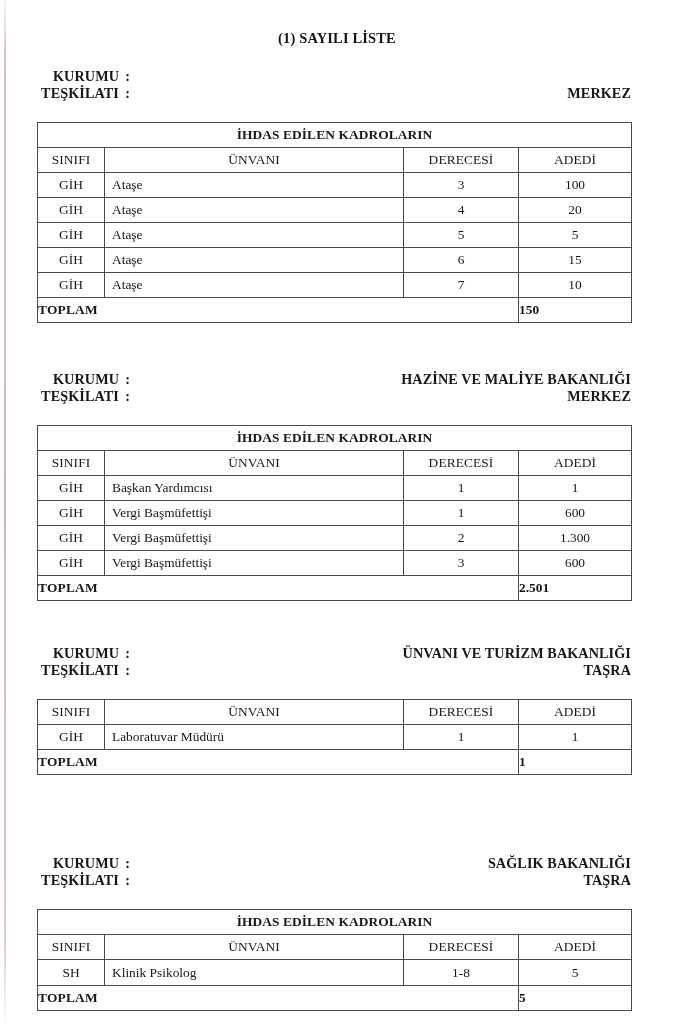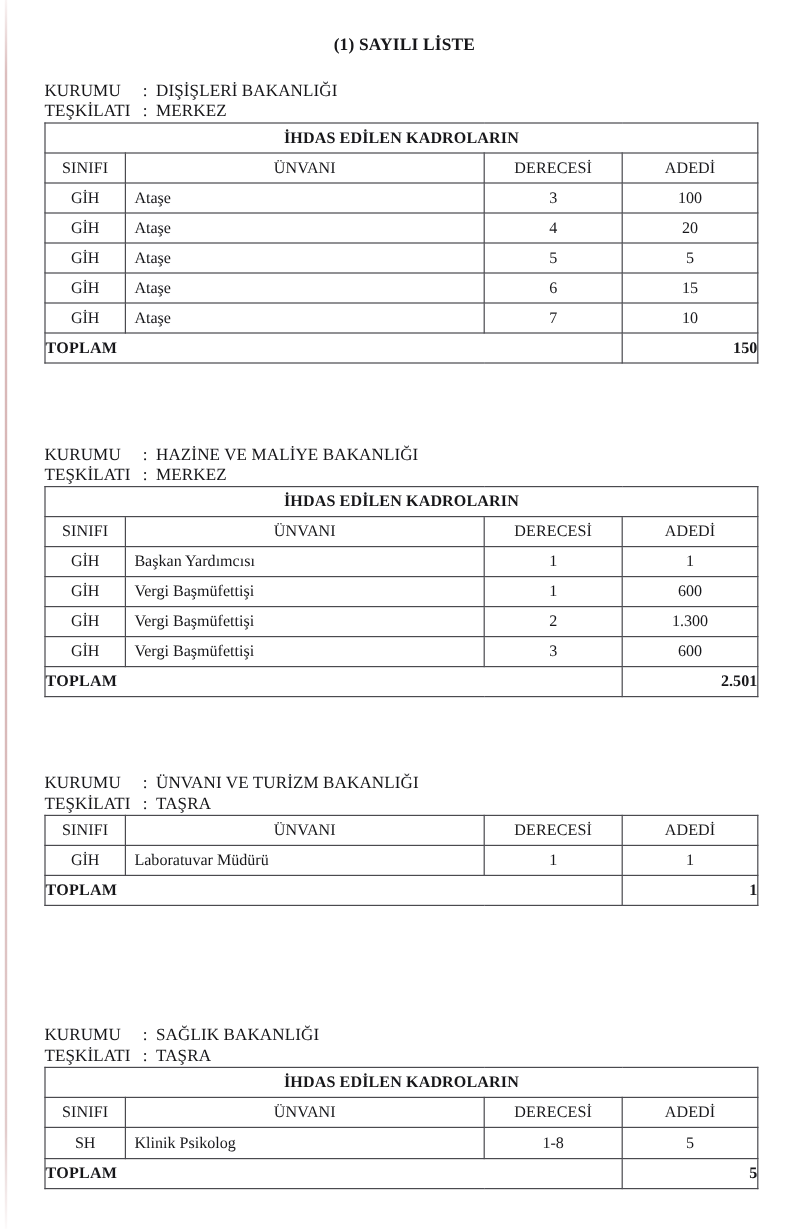--- a/index.html
+++ b/index.html
@@ -52,43 +52,44 @@
   }
 
   .section {
     position: absolute;
     left: 37px;
     width: 594px;
   }
 
   .meta {
     font-size: 14.2px;
-    font-weight: normal;
+    font-weight: bold;
     line-height: 17px;
     letter-spacing: 0.1px;
     white-space: nowrap;
+    text-align: right;
   }
   .meta-row { display: flex; }
   .meta-label {
     display: inline-block;
     width: 82px;
     flex: 0 0 82px;
   }
   .meta-colon {
     display: inline-block;
     width: 11px;
     flex: 0 0 11px;
   }
   .meta-value { flex: 1 1 auto; }
 
   table.kadro {
     border-collapse: collapse;
     width: 594px;
     table-layout: fixed;
-    margin-top: 0;
+    margin-top: 20px;
   }
   table.kadro td {
     border: 1px solid #4a4a4f;
     padding: 0;
     height: 24px;
     font-size: 13.4px;
     vertical-align: middle;
   }
 
   
@@ -114,42 +115,41 @@
   .cell-center { text-align: center; }
   .cell-left   { text-align: left; padding-left: 7px !important; font-family: Liberation Serif, serif; }
   .cell-num    { text-align: center; }
   .toplam-label {
     font-weight: bold;
     font-size: 13.6px;
     letter-spacing: 0.2px;
     height: 26px;
   }
   .toplam-value {
-    text-align: right;
+    text-align: left;
     font-weight: bold;
     font-size: 13.6px;
     height: 26px;
   }
   .derece-high { vertical-align: top; padding-top: 1px !important; }
 </style>
 </head>
 <body>
 
 <div class="scan-edge"></div>
 
 <div class="page">
 
   <div class="doc-title">(1) SAYILI LİSTE</div>
 
   <div class="section" style="top: 68px;">
     <div class="meta">
       <div class="meta-row">
         <span class="meta-label">KURUMU</span>
         <span class="meta-colon">:</span>
-        <span class="meta-value">DIŞİŞLERİ BAKANLIĞI</span>
       </div>
       <div class="meta-row">
         <span class="meta-label">TEŞKİLATI</span>
         <span class="meta-colon">:</span>
         <span class="meta-value">MERKEZ</span>
       </div>
     </div>
 
     <table class="kadro">
       <colgroup>

